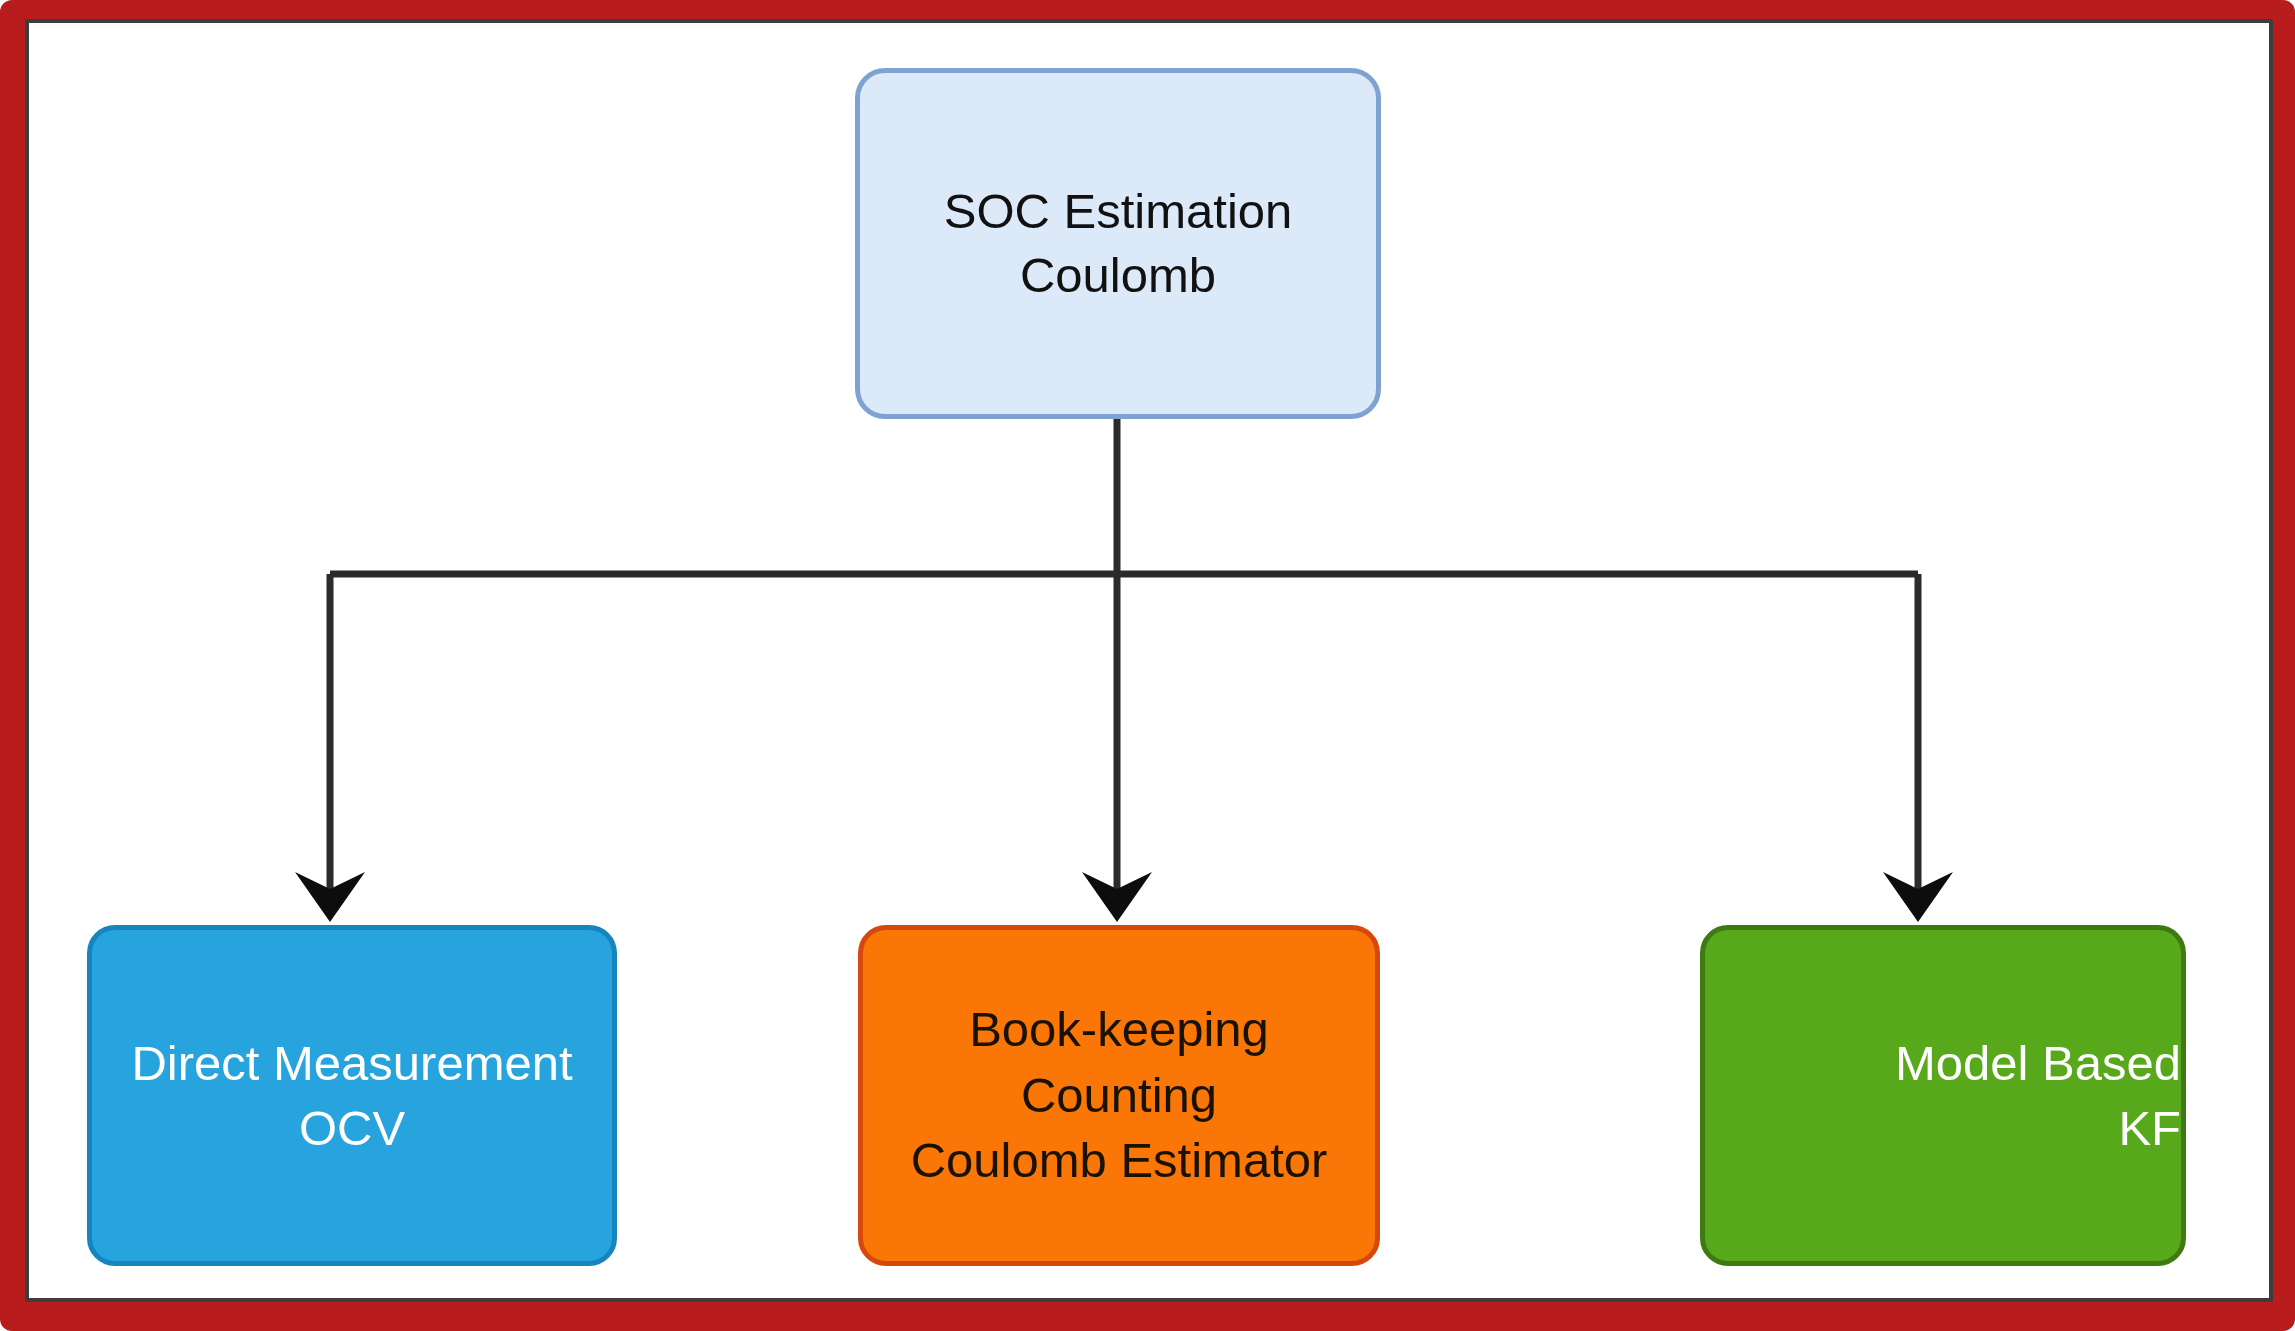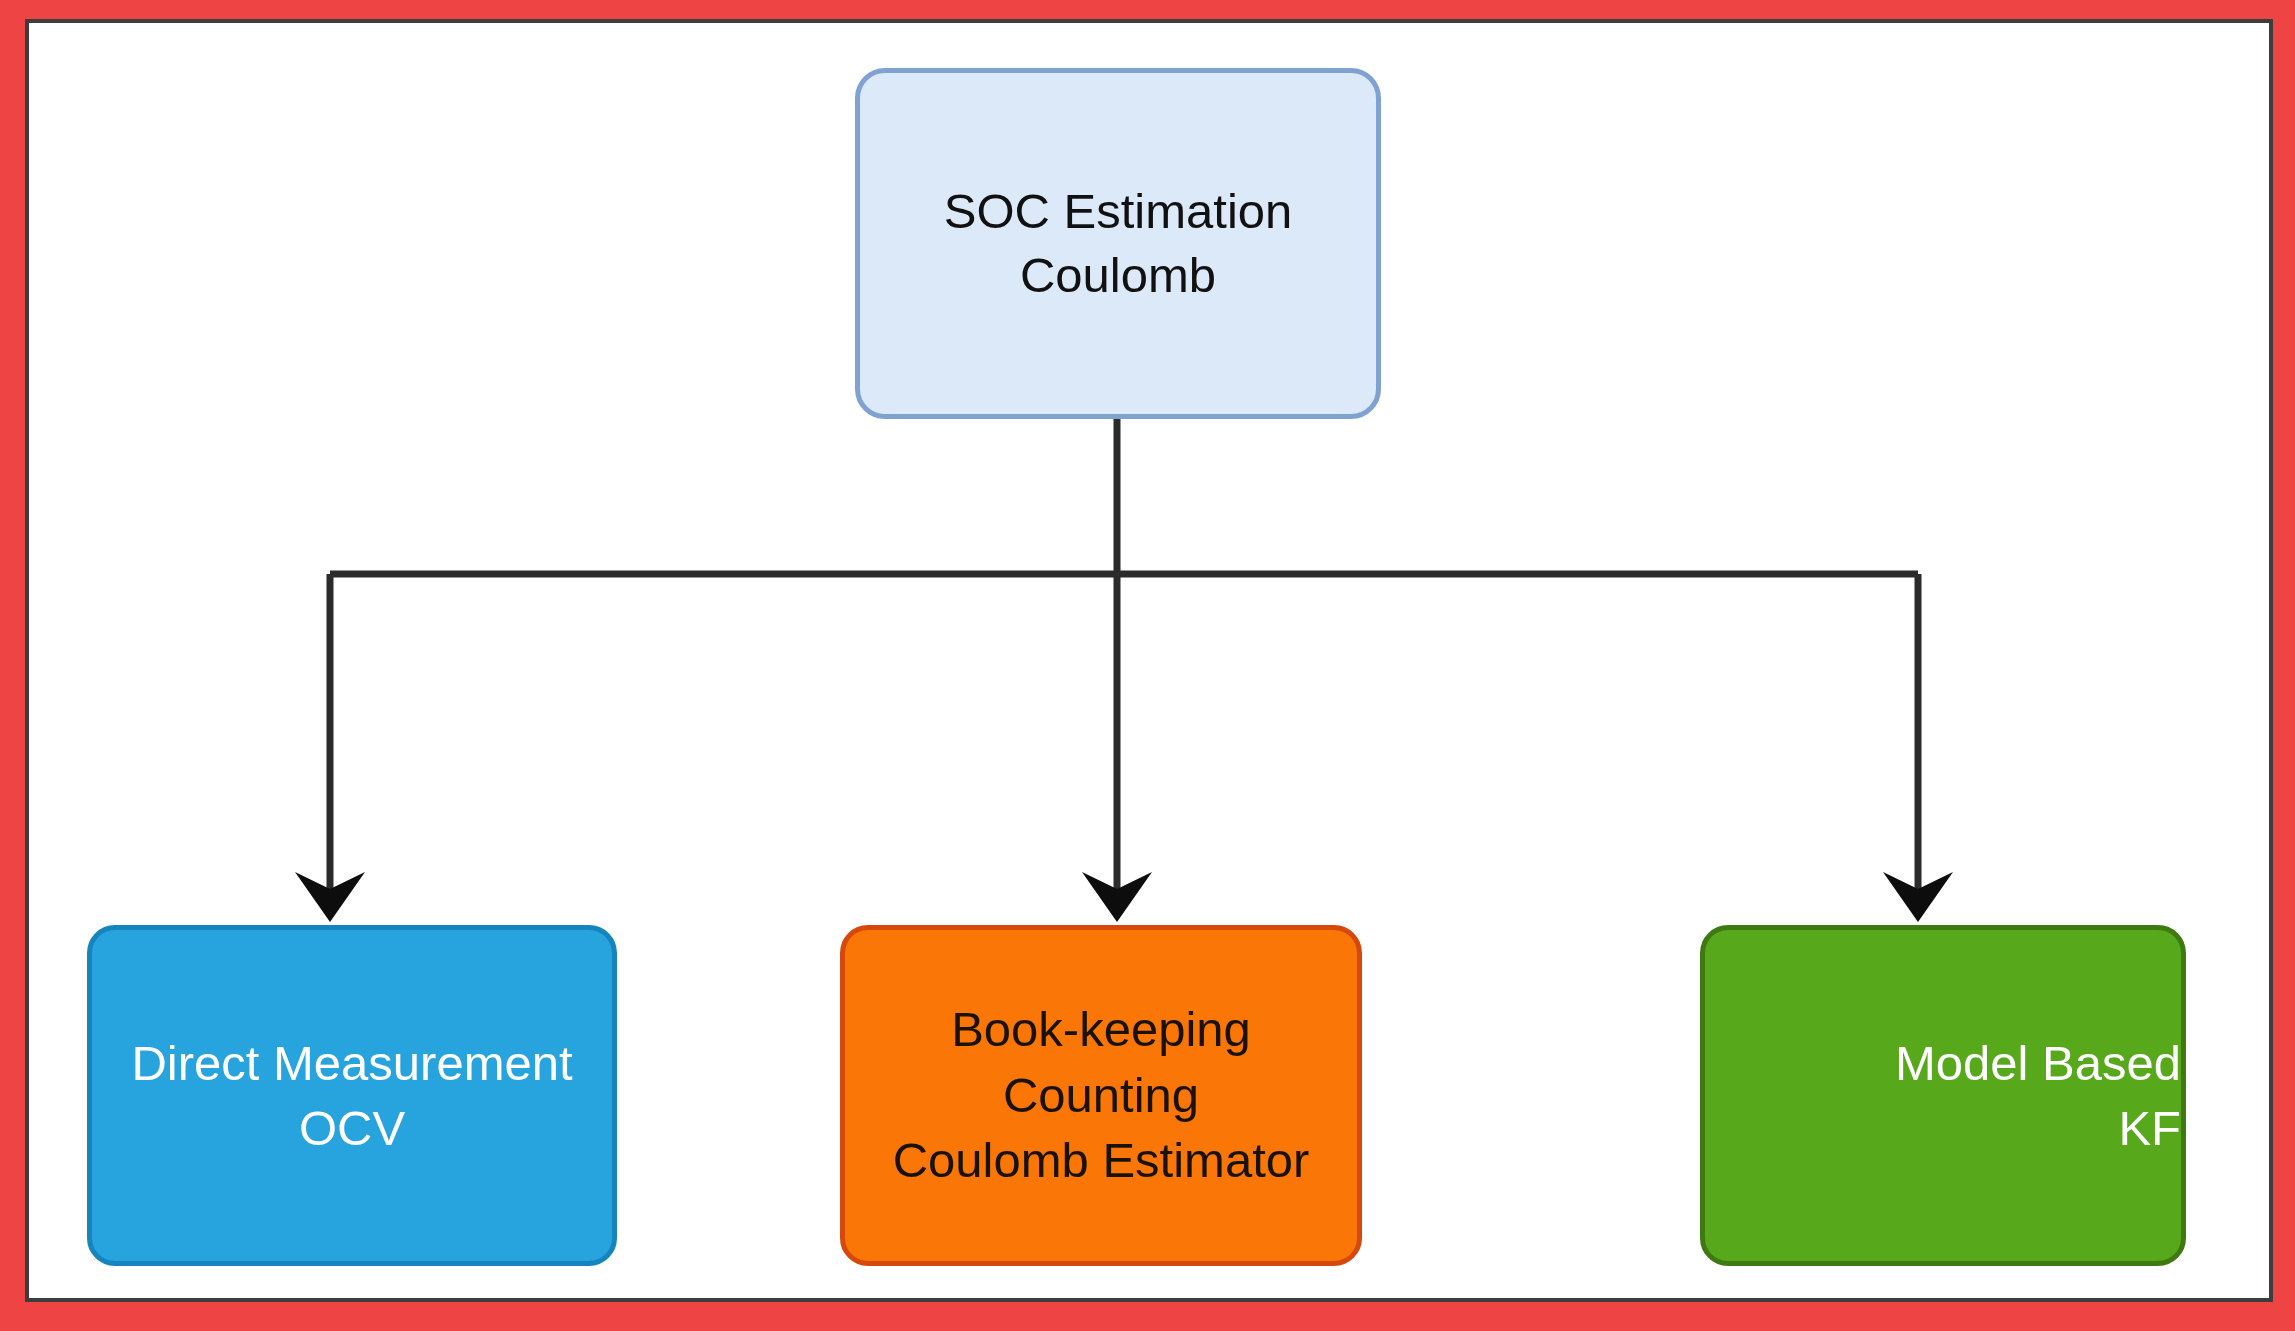--- a/index.html
+++ b/index.html
@@ -8,22 +8,23 @@
     padding: 0;
     background: #ffffff;
   }
   body {
     font-family: "Liberation Sans", sans-serif;
   }
   #canvas {
     position: relative;
     width: 2295px;
     height: 1331px;
-    background: #ef4444;
+    background: #b91c1c;
     overflow: hidden;
+    border-radius: 12px;
   }
   
   #frame {
     position: absolute;
     left: 25px;
     top: 19px;
     width: 2248px;
     height: 1283px;
     border: 4px solid #3d3d3d;
     box-sizing: border-box;
@@ -80,21 +81,21 @@
     background: #27a3dd;
     border-color: #1684bd;
     color: #ffffff;
     font-size: 49px;
     line-height: 1.32;
     margin-left: 15px;
   }
 
   
   #node-bookkeeping {
-    left: 840px;
+    left: 858px;
     top: 925px;
     width: 522px;
     height: 341px;
     background: #f97607;
     border-color: #d7480c;
     color: #1a1200;
     font-size: 49px;
     line-height: 1.34;
   }
 

